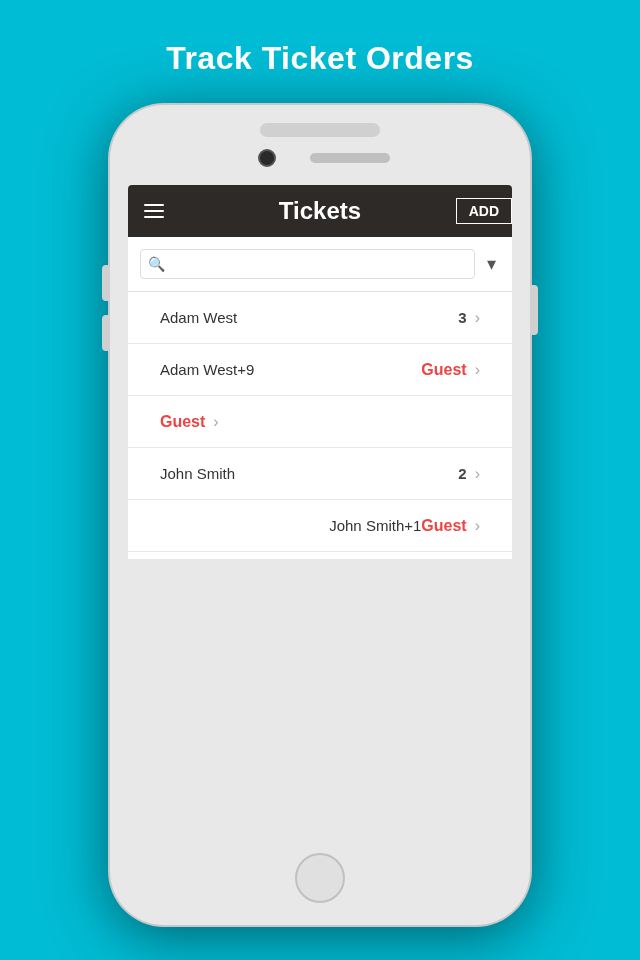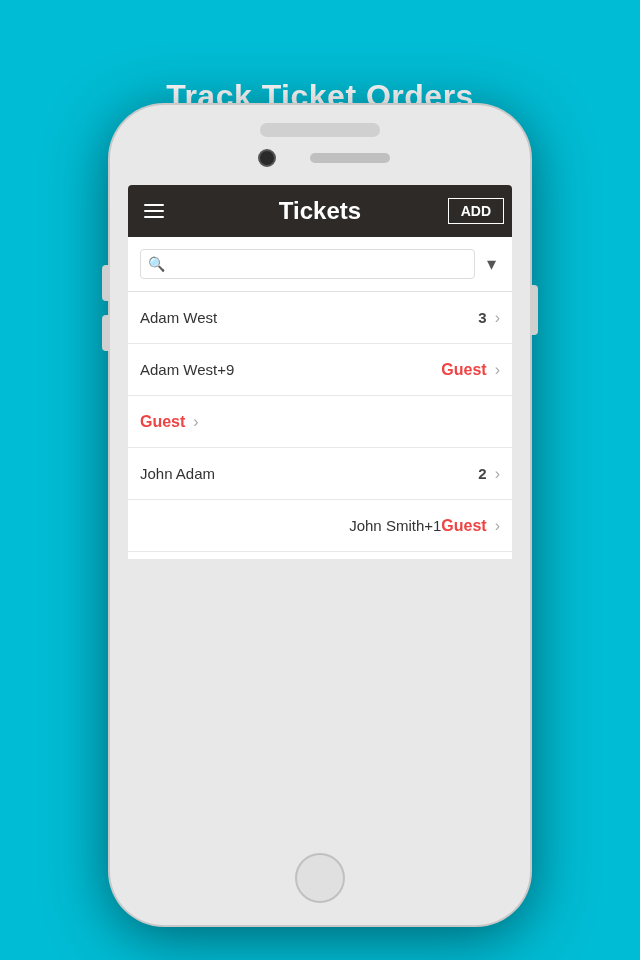--- a/index.html
+++ b/index.html
@@ -13,21 +13,20 @@
       position: relative;
     }
 
     .page-title {
       text-align: center;
       color: white;
       font-size: 32px;
       font-weight: 600;
       padding-top: 40px;
       letter-spacing: 0.5px;
-      margin-top: 38px;
     }
 
     .phone-wrapper {
       position: absolute;
       top: 105px;
       left: 50%;
       transform: translateX(-50%);
       width: 420px;
       height: 820px;
     }
@@ -174,21 +173,21 @@
       position: absolute;
       left: 50%;
       transform: translateX(-50%);
       color: white;
       font-size: 24px;
       font-weight: 600;
     }
 
     .nav-add-btn {
       margin-left: auto;
-      margin-right: 8px;
+      margin-right: 0;
       background: transparent;
       border: 1.5px solid white;
       color: white;
       padding: 4px 12px;
       font-size: 14px;
       font-weight: 600;
       cursor: pointer;
       border-radius: 0;
     }
 
@@ -237,21 +236,21 @@
     
     .ticket-list {
       flex: 1;
       background: white;
       overflow: hidden;
     }
 
     .ticket-item {
       display: flex;
       align-items: center;
-      padding: 0 12px;
+      padding: 0 32px;
       height: 52px;
       border-bottom: 1px solid #e8e8e8;
       cursor: pointer;
       background: white;
     }
 
     .ticket-item:last-child {
       border-bottom: 1px solid #e8e8e8;
       text-align: right;
     }
@@ -330,21 +329,21 @@
             <div class="ticket-item">
               <span class="ticket-name">Adam West+9</span>
               <span class="ticket-badge guest-badge">Guest</span>
               <span class="ticket-chevron">›</span>
             </div>
             <div class="ticket-item">
               <span class="ticket-badge guest-badge">Guest</span>
               <span class="ticket-chevron">›</span>
             </div>
             <div class="ticket-item">
-              <span class="ticket-name">John Adam</span>
+              <span class="ticket-name">John Smith</span>
               <span class="ticket-badge">2</span>
               <span class="ticket-chevron">›</span>
             </div>
             <div class="ticket-item">
               <span class="ticket-name">John Smith+1</span>
               <span class="ticket-badge guest-badge">Guest</span>
               <span class="ticket-chevron">›</span>
             </div>
           </div>
 

